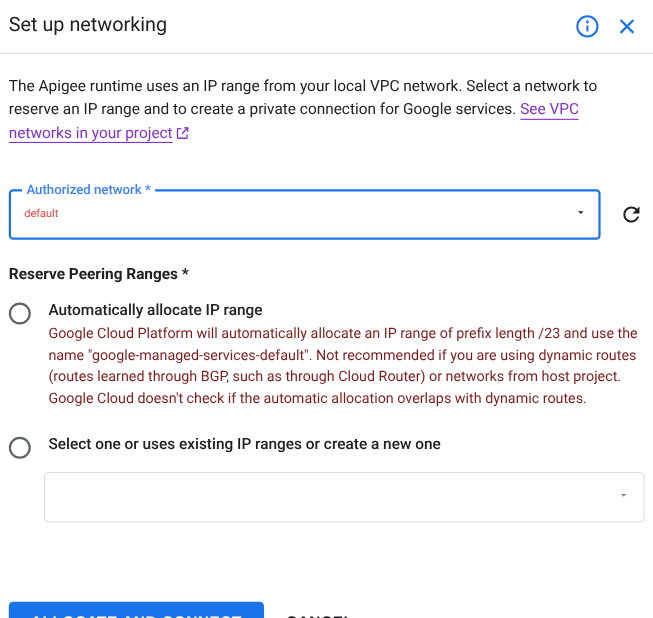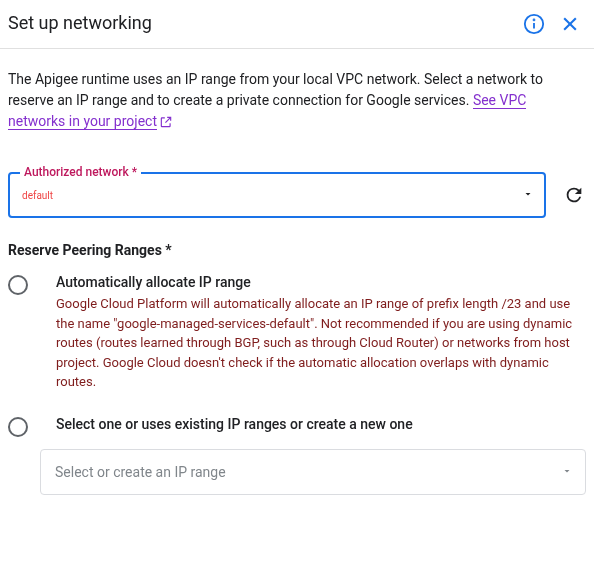--- a/index.html
+++ b/index.html
@@ -61,21 +61,21 @@
     border-radius: 4px;
     height: 46px;
   }
   .select-label {
     position: absolute;
     top: -9px;
     left: 10px;
     background: #fff;
     padding: 0 4px;
     font-size: 12px;
-    color: #be185d;
+    color: #3b82f6;
     font-weight: 500;
   }
   .select-value {
     position: absolute;
     left: 12px;
     top: 50%;
     transform: translateY(-50%);
     font-size: 10px;
     color: #ef4444;
   }
@@ -93,21 +93,21 @@
     color: #202124;
   }
   .section-label {
     font-size: 14px;
     font-weight: 700;
     margin-bottom: 16px;
   }
   .radio-row {
     display: flex;
     align-items: flex-start;
-    gap: 28px;
+    gap: 16px;
     margin-bottom: 8px;
   }
   .radio {
     width: 20px; height: 20px;
     border: 2px solid #5f6368;
     border-radius: 50%;
     flex-shrink: 0;
     margin-top: 1px;
     cursor: pointer;
   }
@@ -235,21 +235,20 @@
   </div>
 
   <div class="radio-row radio-group2">
     <div class="radio"></div>
     <div class="radio-content">
       <div class="radio-title">Select one or uses existing IP ranges or create a new one</div>
     </div>
   </div>
 
   <div class="ip-select">
-    <span class="ip-select-placeholder">Select or create an IP range</span>
     <span class="ip-select-chevron">
       <svg width="12" height="12" viewBox="0 0 24 24" fill="currentColor">
           <path d="M7 10l5 5 5-5z"></path>
         </svg>
     </span>
   </div>
 
 </div>
 
 <div class="footer">

